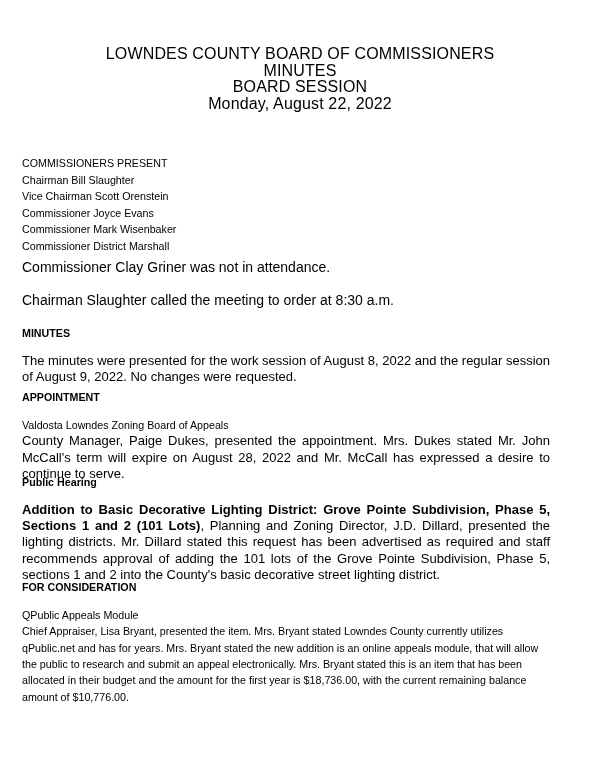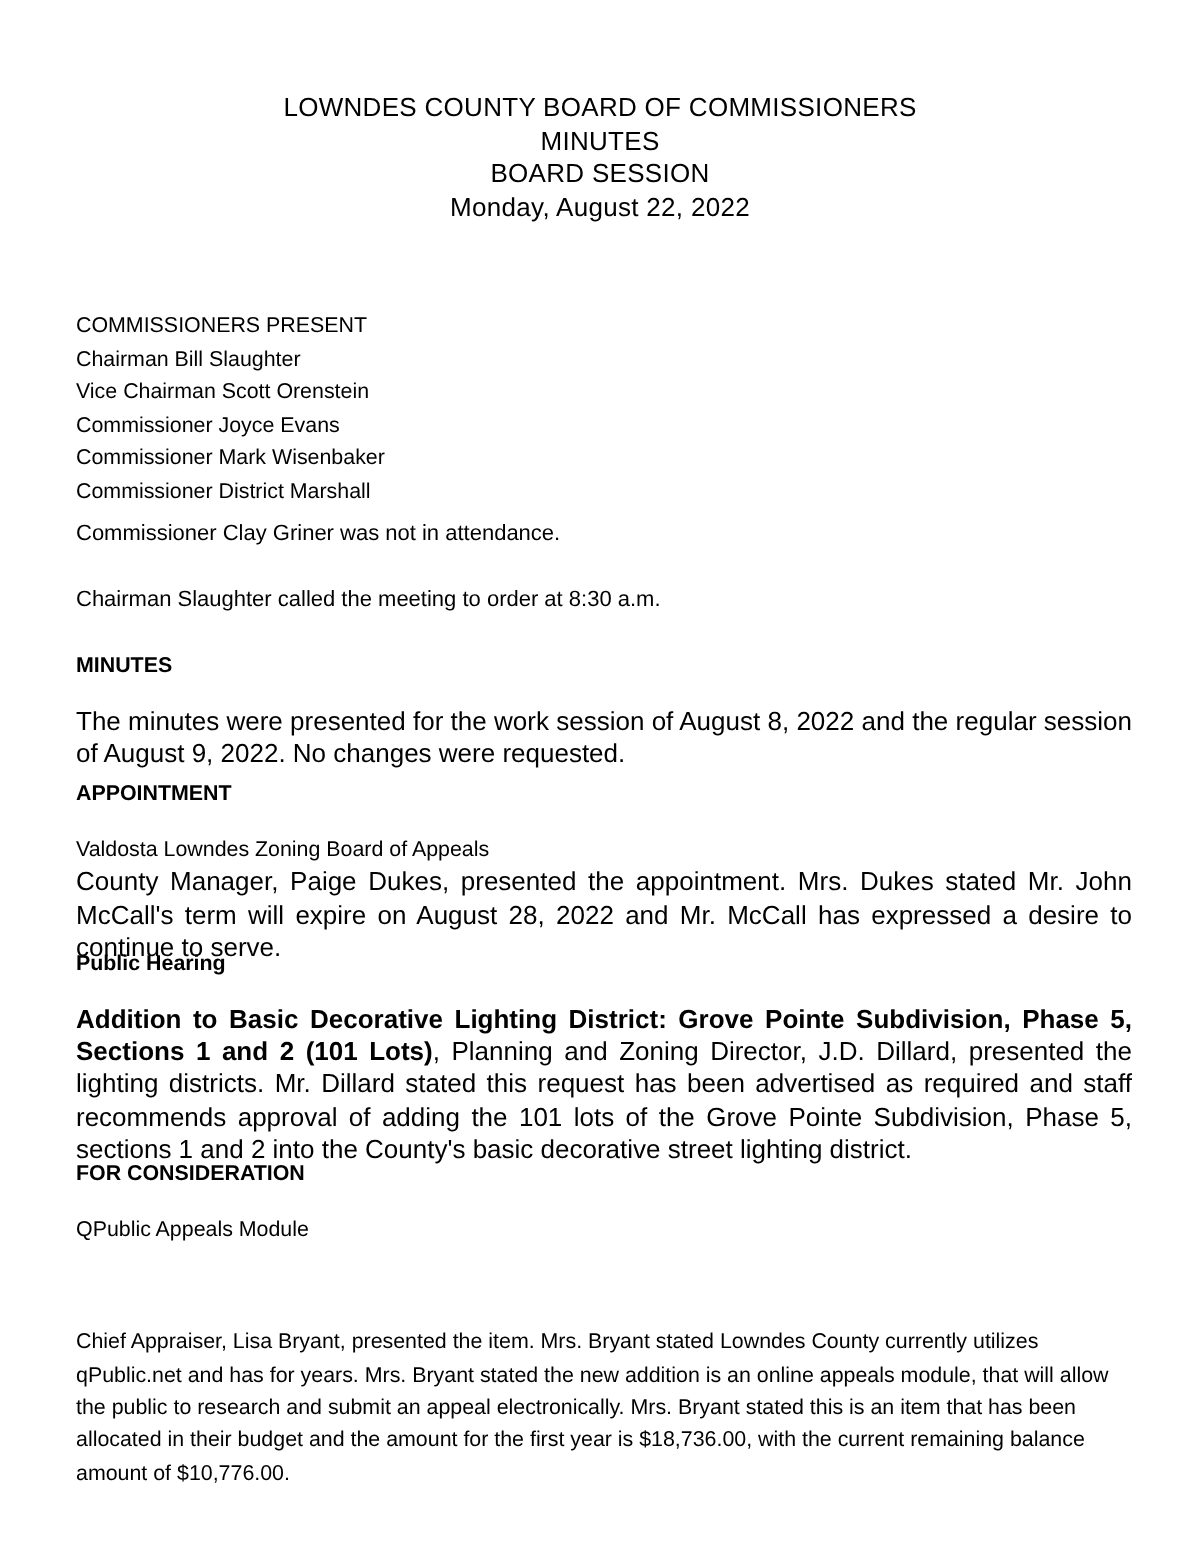--- a/index.html
+++ b/index.html
@@ -21,38 +21,38 @@
     background: #ffffff;
     box-sizing: border-box;
     padding: 0;
     overflow: hidden;
   }
   .title-block {
     text-align: center;
     padding-top: 46px;
   }
   .title-line {
-    font-size: 13px;
+    font-size: 16px;
     line-height: 16.6px;
     letter-spacing: 0.15px;
     font-weight: 400;
   }
   .body-area {
     position: absolute;
-    left: 38px;
+    left: 22px;
     top: 0;
     width: 528px;
   }
   .roster-line {
     font-size: 10.7px;
     line-height: 16.6px;
     white-space: pre;
   }
   .spacer-para {
-    font-size: 11px;
+    font-size: 14px;
     line-height: 16.6px;
   }
   .section-heading {
     font-weight: bold;
     font-size: 10.7px;
     line-height: 16.6px;
   }
   .sub-heading {
     font-weight: normal;
     font-size: 10.7px;
@@ -61,21 +61,20 @@
   .para {
     font-size: 13px;
     line-height: 16.4px;
     text-align: justify;
     text-justify: inter-word;
   }
   .para-left {
     font-size: 10.7px;
     line-height: 16.4px;
     text-align: left;
-    margin-top: 40px;
   }
   .para b {
     font-weight: bold;
   }
   .gap-sm { height: 11px; }
   .gap-md { height: 16px; }
 </style>
 </head>
 <body>
 

